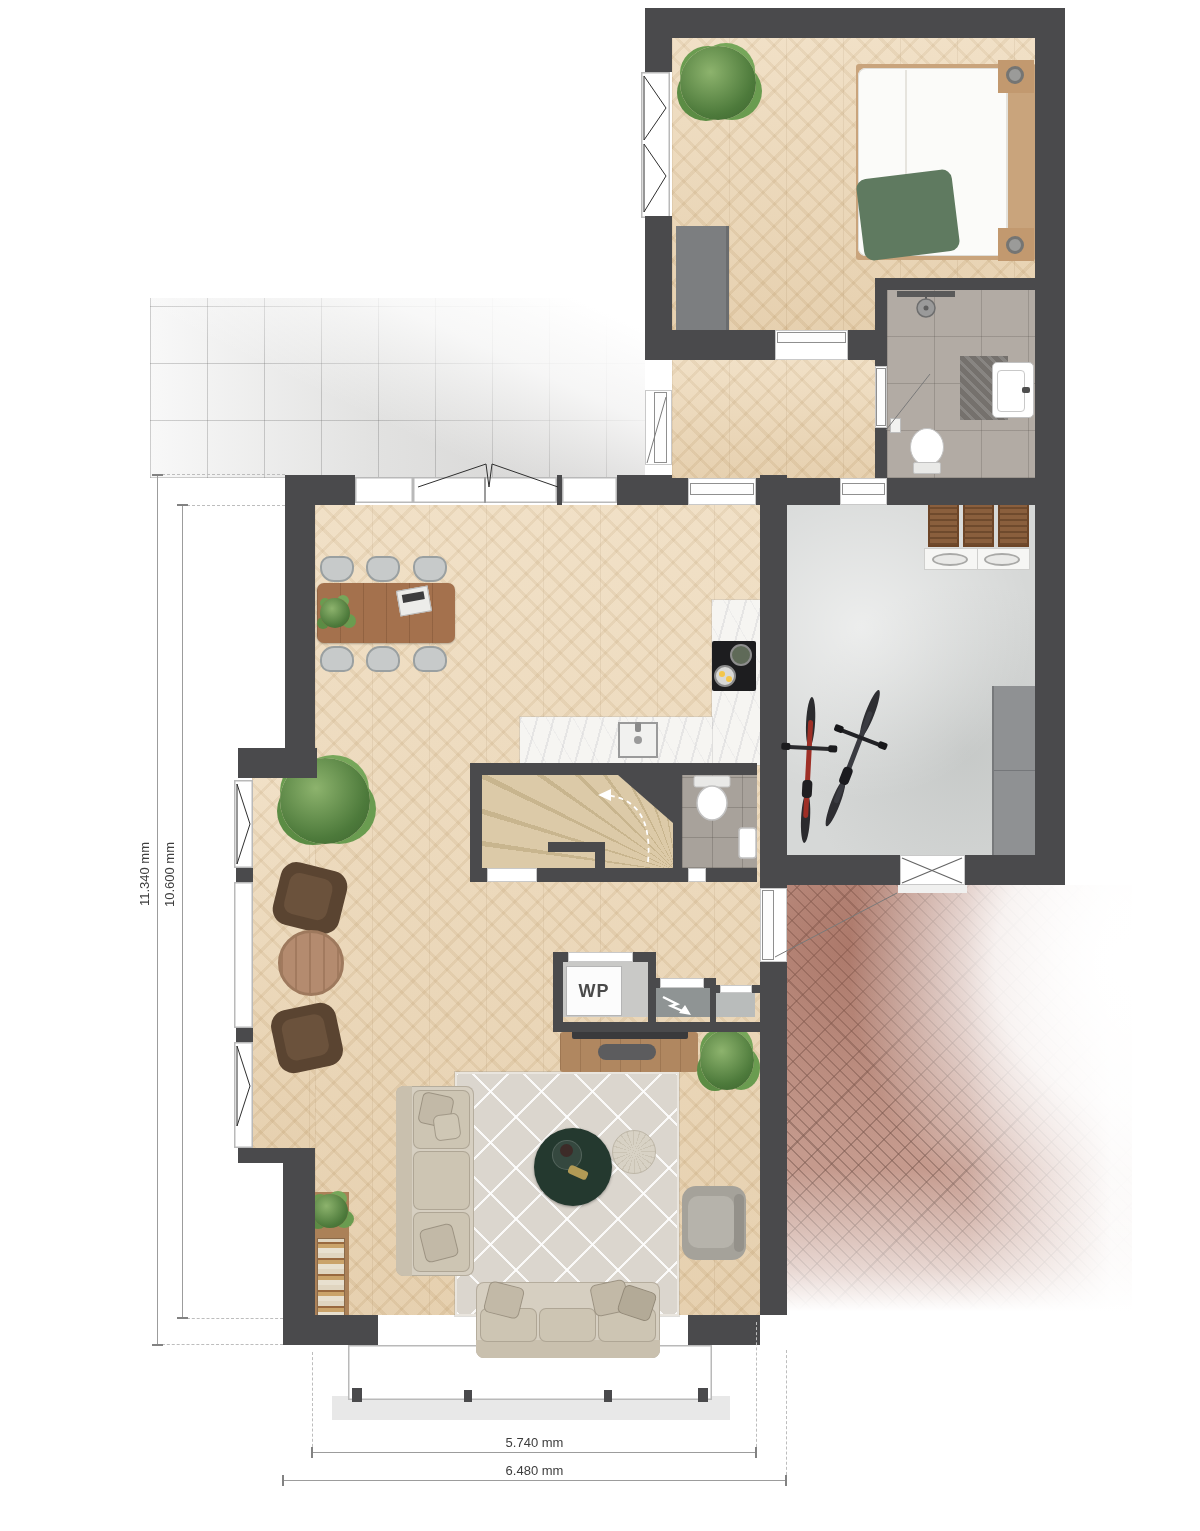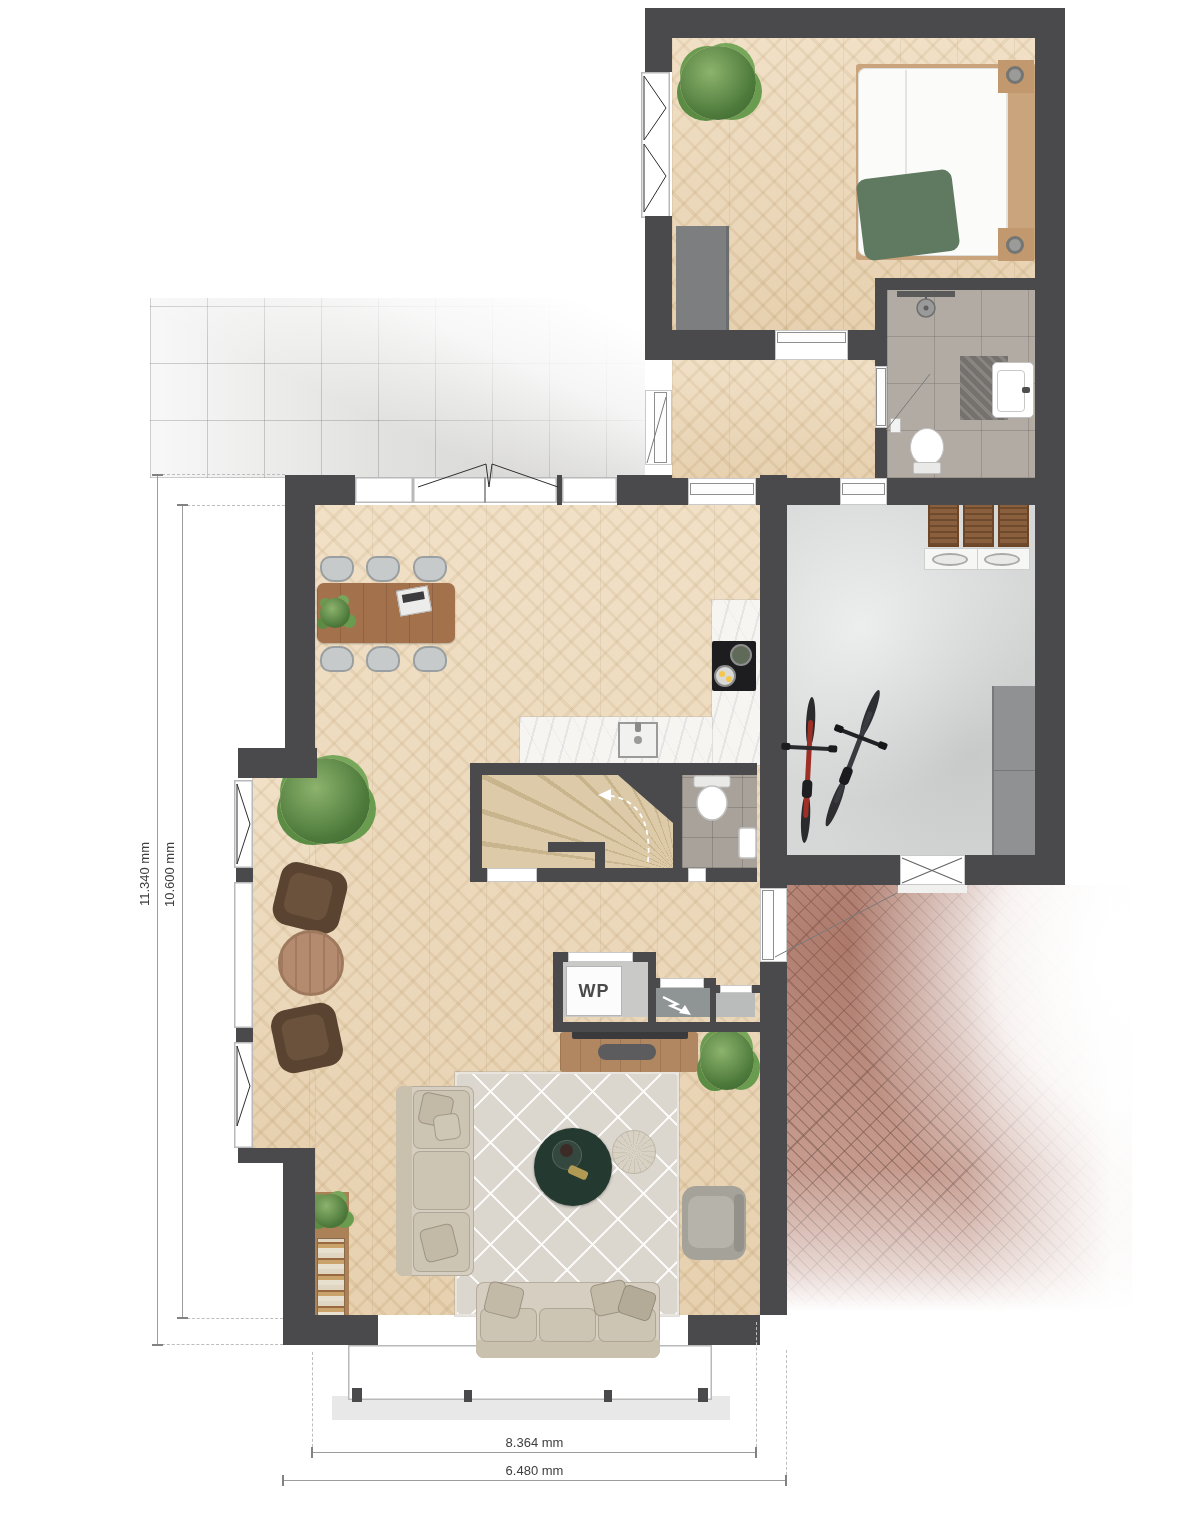--- a/index.html
+++ b/index.html
@@ -385,20 +385,20 @@
   <div class="dim-label v" style="left:138px;top:842px">11.340 mm</div>
 
   <div class="dim-line-v" style="left:182px;top:505px;height:813px"></div>
   <div class="dim-tick-h" style="left:177px;top:504px"></div>
   <div class="dim-tick-h" style="left:177px;top:1317px"></div>
   <div class="dim-label v" style="left:163px;top:842px">10.600 mm</div>
 
   <div class="dim-line-h" style="left:312px;top:1452px;width:445px"></div>
   <div class="dim-tick-v" style="left:311px;top:1447px"></div>
   <div class="dim-tick-v" style="left:755px;top:1447px"></div>
-  <div class="dim-label h" style="left:312px;top:1436px;width:445px">8.364 mm</div>
+  <div class="dim-label h" style="left:312px;top:1436px;width:445px">5.740 mm</div>
 
   <div class="dim-line-h" style="left:283px;top:1480px;width:503px"></div>
   <div class="dim-tick-v" style="left:282px;top:1475px"></div>
   <div class="dim-tick-v" style="left:785px;top:1475px"></div>
   <div class="dim-label h" style="left:283px;top:1464px;width:503px">6.480 mm</div>
 
 </div>
 
 </body></html>

